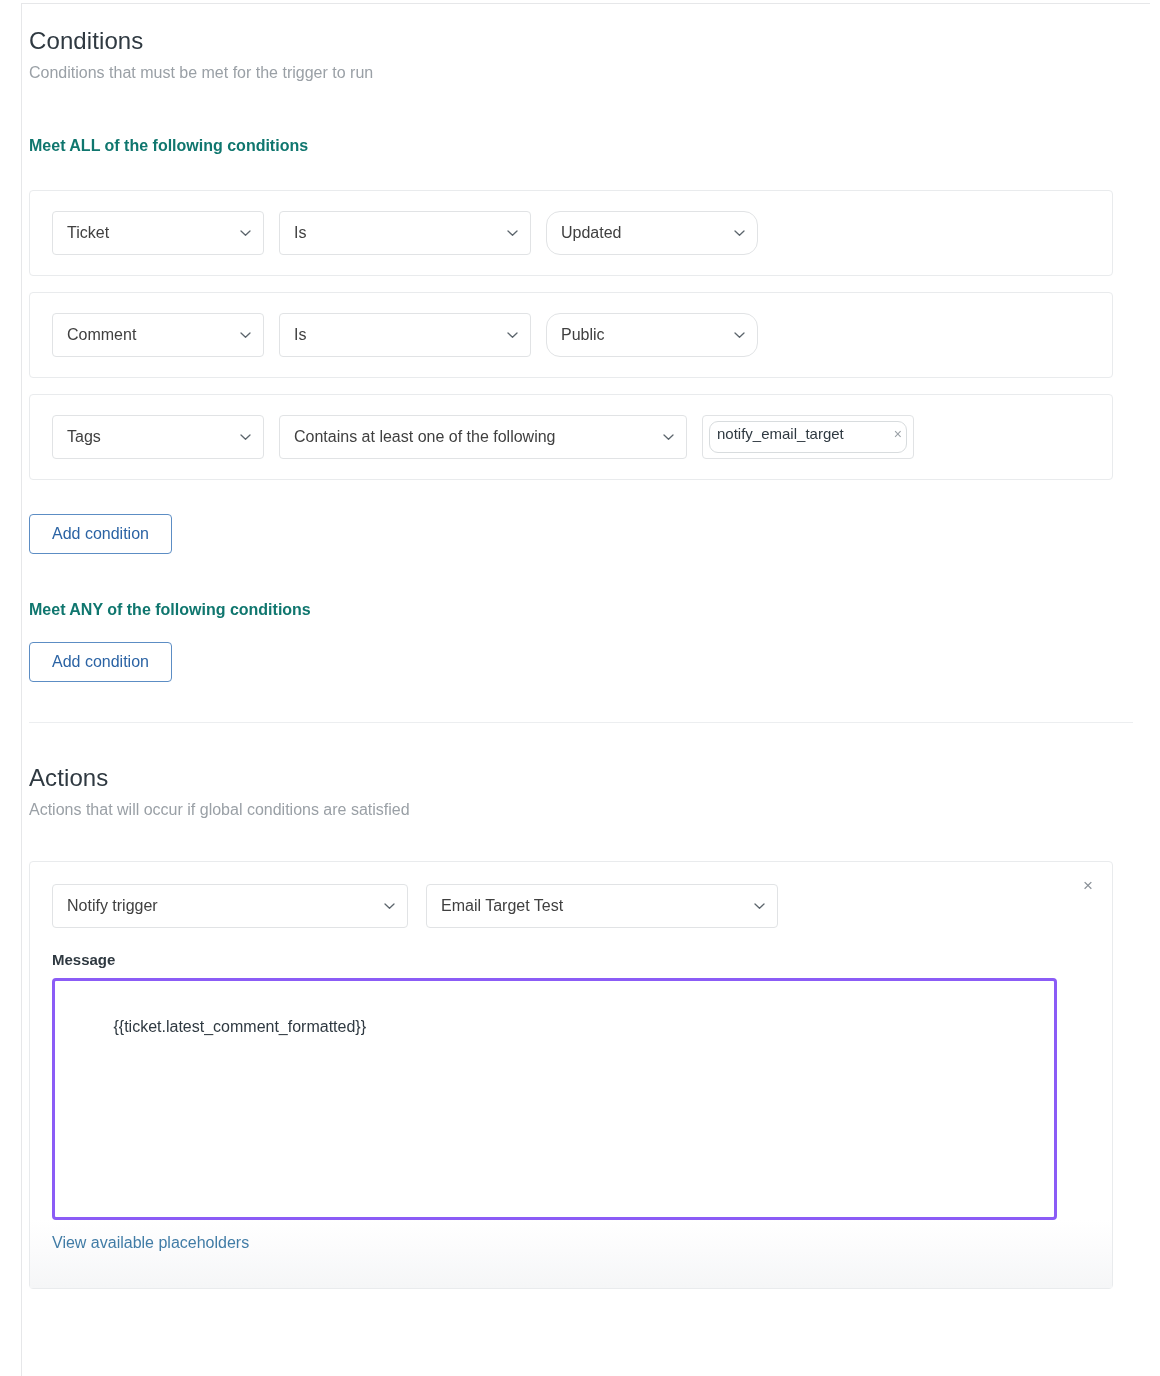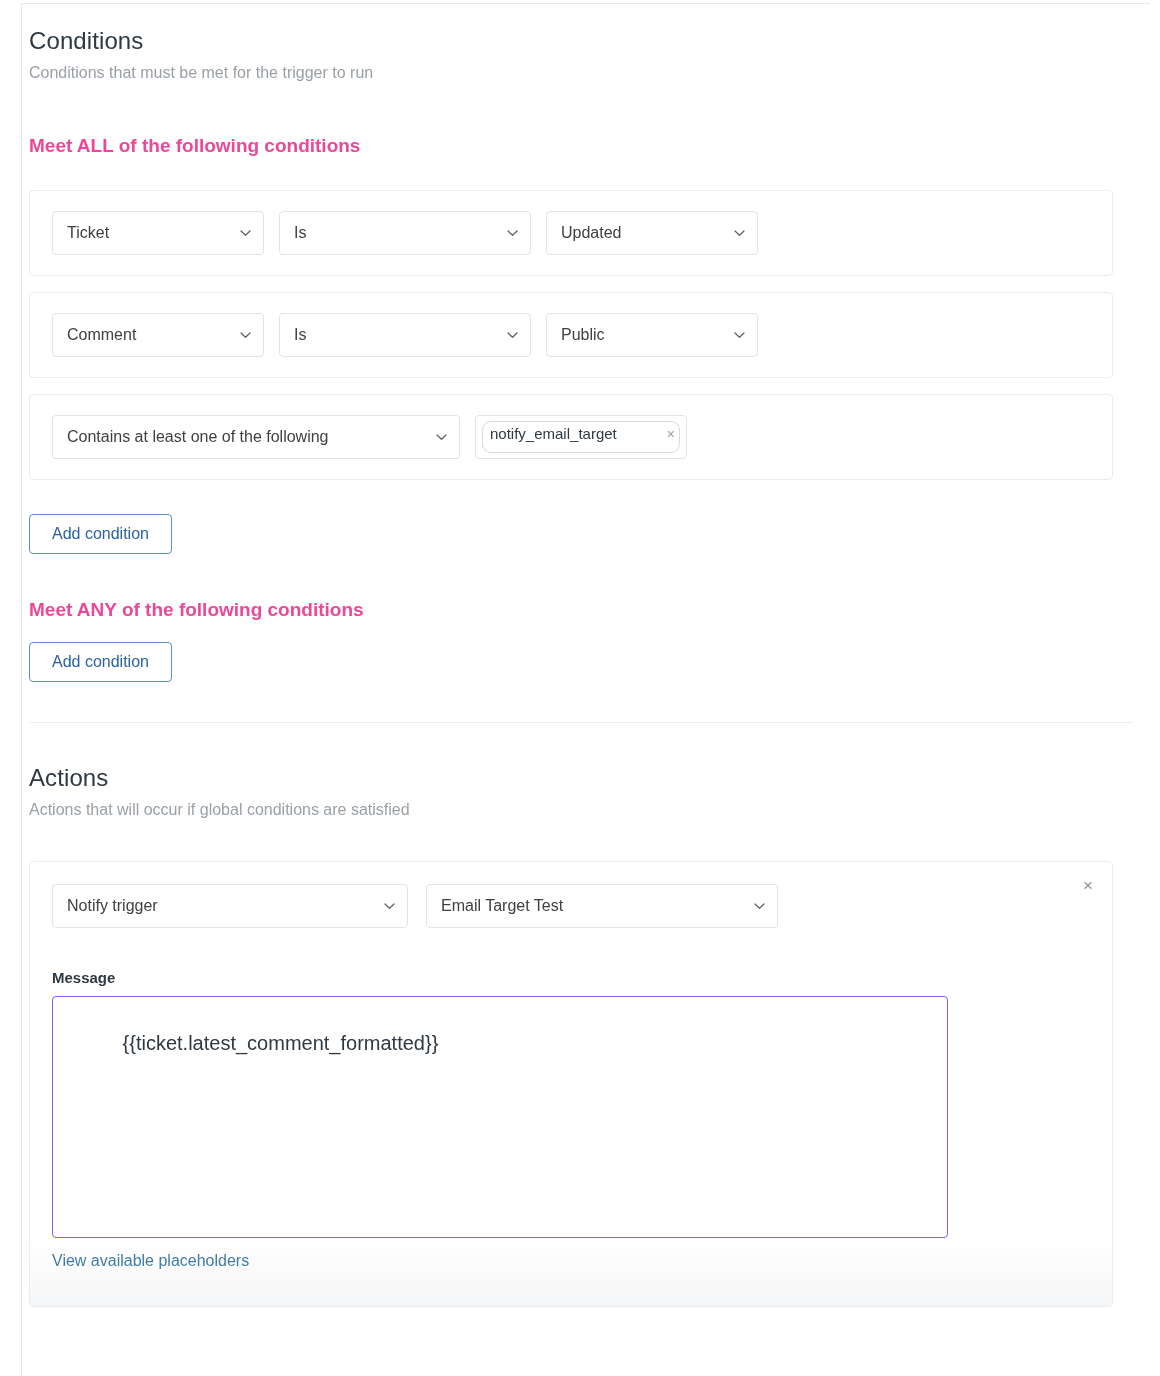--- a/index.html
+++ b/index.html
@@ -49,23 +49,23 @@
     letter-spacing: 0.1px;
   }
   .section-sub {
     font-size: 16px;
     color: #9aa0a6;
     line-height: 22px;
     margin-top: 6px;
     font-weight: 400;
   }
   .group-label {
-    font-size: 19px;
+    font-size: 16px;
     font-weight: 700;
-    color: #ec4899;
+    color: #0f766e;
     line-height: 20px;
   }
 
   
   .cond-card {
     border: 1px solid #e9ebed;
     border-radius: 4px;
     background: #ffffff;
     padding: 20px 22px;
     display: flex;
@@ -93,21 +93,21 @@
     top: 50%;
     margin-top: -3px;
     width: 11px;
     height: 7px;
     pointer-events: none;
   }
   .select .chev svg { display: block; }
 
   .w-ticket  { width: 212px; }
   .w-is      { width: 252px; }
-  .w-value   { width: 212px; }
+  .w-value   { width: 212px; border-radius: 14px; }
   .w-op-long { width: 408px; }
 
   
   .tag-field {
     width: 212px;
     min-height: 44px;
     border: 1px solid #e1e3e5;
     border-radius: 4px;
     background: #ffffff;
     padding: 5px 6px;
@@ -187,33 +187,33 @@
     gap: 18px;
     align-items: center;
   }
   .w-action  { width: 356px; }
   .w-target  { width: 352px; text-align: right; }
 
   .field-label {
     font-size: 15px;
     font-weight: 700;
     color: #2f3941;
-    margin-top: 40px;
+    margin-top: 22px;
     margin-bottom: 8px;
     line-height: 20px;
   }
   .msg-area {
     position: relative;
-    width: 896px;
+    width: 1005px;
     height: 242px;
-    border: 1px solid #8b5cf6;
+    border: 3px solid #8b5cf6;
     border-radius: 4px;
     background: #ffffff;
     padding: 13px 14px;
-    font-size: 20px;
+    font-size: 16px;
     color: #2f3941;
     line-height: 22px;
     overflow: hidden;
     font-family: "Liberation Sans", sans-serif;
     white-space: pre-wrap;
   }
   .resize-grip {
     position: absolute;
     right: 2px;
     bottom: 2px;
@@ -318,20 +318,28 @@
                 <path d="M1 1l4.5 4.2L10 1" fill="none" stroke="#5d666d" stroke-width="1.3" stroke-linecap="round" stroke-linejoin="round"></path>
               </svg>
           </span>
         </div>
       </div>
 
       <div class="sp-16"></div>
 
       
       <div class="cond-card">
+        <div class="select w-ticket">
+          <span>Tags</span>
+          <span class="chev">
+            <svg width="11" height="7" viewBox="0 0 11 7">
+                <path d="M1 1l4.5 4.2L10 1" fill="none" stroke="#5d666d" stroke-width="1.3" stroke-linecap="round" stroke-linejoin="round"></path>
+              </svg>
+          </span>
+        </div>
         <div class="select w-op-long">
           <span>Contains at least one of the following</span>
           <span class="chev">
             <svg width="11" height="7" viewBox="0 0 11 7">
                 <path d="M1 1l4.5 4.2L10 1" fill="none" stroke="#5d666d" stroke-width="1.3" stroke-linecap="round" stroke-linejoin="round"></path>
               </svg>
           </span>
         </div>
         <div class="tag-field">
           <div class="tag-chip">

